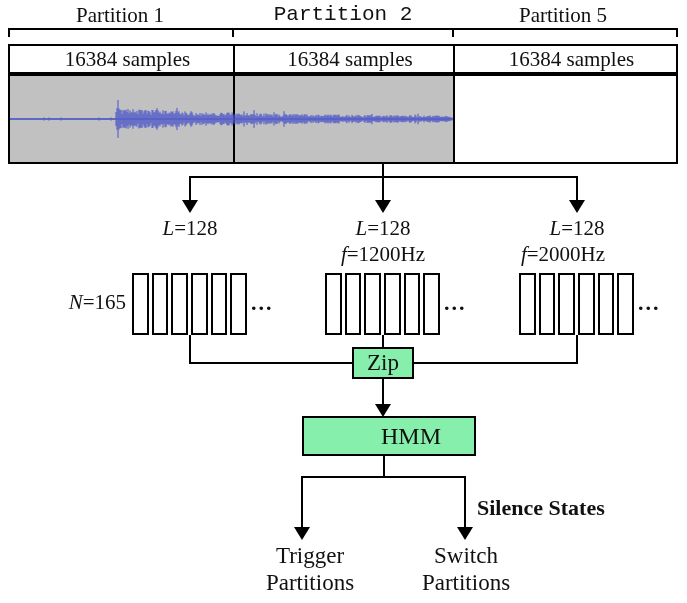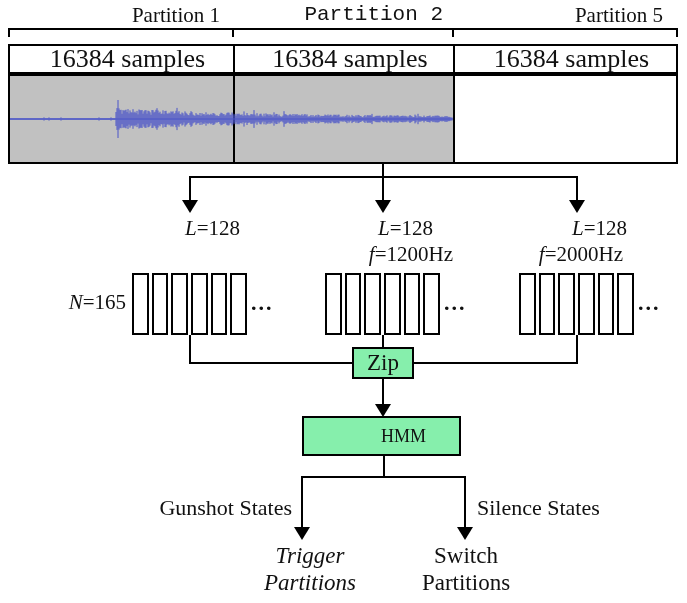--- a/index.html
+++ b/index.html
@@ -1,34 +1,34 @@
 <!DOCTYPE html>
 <html><head>
 <meta charset="utf-8">
 <style>
   html,body{margin:0;padding:0;background:#fff;}
   #canvas{
     position:relative;width:687px;height:603px;background:#fff;overflow:hidden;
     font-family:"Liberation Serif","DejaVu Serif",serif;color:#111;
   }
   .abs{position:absolute;}
-  .lbl{position:absolute;text-align:right;white-space:nowrap;}
+  .lbl{position:absolute;text-align:center;white-space:nowrap;}
   .hline{position:absolute;height:2px;background:#000;}
   .vline{position:absolute;width:2px;background:#000;}
   .tri-down{position:absolute;width:0;height:0;
     border-left:8px solid transparent;border-right:8px solid transparent;
     border-top:13px solid #000;}
   .f21{font-size:21px;line-height:24px;}
   .f22{font-size:22px;line-height:25px;}
   .f23{font-size:23px;line-height:26px;}
   
   .row-box{position:absolute;left:8px;width:670px;border:2px solid #000;
     box-sizing:border-box;display:flex;background:#fff;}
   .samples-cell{height:100%;display:flex;align-items:center;justify-content:center;
-    font-size:26px;box-sizing:border-box;padding-left:12px;}
+    font-size:21px;box-sizing:border-box;padding-left:12px;}
   .samples-cell + .samples-cell{border-left:2px solid #000;}
   .wave-cell{height:100%;box-sizing:border-box;background:#fff;}
   .wave-cell + .wave-cell{border-left:2px solid #000;}
   
   .bank{position:absolute;width:115px;height:62px;display:flex;gap:3px;box-sizing:border-box;}
   .bank-cell{flex:1;border:2px solid #000;box-sizing:border-box;background:#fff;}
   .dots{position:absolute;font-size:22px;font-weight:bold;letter-spacing:2px;line-height:22px;}
   .node-box{position:absolute;border:2px solid #000;background:#86efac;box-sizing:border-box;
     display:flex;align-items:center;justify-content:center;z-index:3;}
   .two-line{position:absolute;text-align:center;font-size:23px;line-height:27px;}
@@ -71,21 +71,21 @@
   <div class="vline" style="left:382px;top:176px;height:25px;"></div>
   <div class="tri-down" style="left:375px;top:200px;"></div>
   <div class="vline" style="left:576px;top:176px;height:25px;"></div>
   <div class="tri-down" style="left:569px;top:200px;"></div>
 
   <div class="lbl f21" style="left:140px;top:216px;width:100px;"><i>L</i><span>=128</span></div>
   <div class="lbl f21" style="left:333px;top:216px;width:100px;"><i>L</i><span>=128</span></div>
   <div class="lbl f21" style="left:527px;top:216px;width:100px;"><i>L</i><span>=128</span></div>
 
   <div class="lbl f21" style="left:313px;top:242px;width:140px;"><i>f</i><span>=1200Hz</span></div>
-  <div class="lbl f21" style="left:483px;top:242px;width:140px;"><i>f</i><span>=2000Hz</span></div>
+  <div class="lbl f21" style="left:493px;top:242px;width:140px;"><i>f</i><span>=2000Hz</span></div>
 
   <div class="lbl f21" style="left:38px;top:290px;width:88px;text-align:right;"><i>N</i><span>=165</span></div>
 
   <div class="bank" style="left:132px;top:273px;">
       <div class="bank-cell"></div>
       <div class="bank-cell"></div>
       <div class="bank-cell"></div>
       <div class="bank-cell"></div>
       <div class="bank-cell"></div>
       <div class="bank-cell"></div>
@@ -116,36 +116,35 @@
   <div class="vline" style="left:576px;top:335px;height:29px;"></div>
   <div class="hline" style="left:189px;top:362px;width:389px;"></div>
 
   <div class="node-box f23" style="left:352px;top:347px;width:62px;height:32px;">
       <span>Zip</span>
     </div>
 
   <div class="vline" style="left:382px;top:379px;height:26px;"></div>
   <div class="tri-down" style="left:375px;top:404px;"></div>
 
-  <div class="node-box" style="left:302px;top:416px;width:159px;height:40px;font-size:18px;padding-left:44px;">
+  <div class="node-box" style="left:302px;top:416px;width:174px;height:40px;font-size:24px;padding-left:44px;">
       <span>HMM</span>
     </div>
 
   <div class="vline" style="left:383px;top:456px;height:21px;"></div>
   <div class="hline" style="left:302px;top:476px;width:164px;"></div>
 
   <div class="vline" style="left:301px;top:476px;height:52px;"></div>
   <div class="tri-down" style="left:294px;top:527px;"></div>
   <div class="vline" style="left:464px;top:476px;height:52px;"></div>
   <div class="tri-down" style="left:457px;top:527px;"></div>
 
-  <div class="lbl f22" style="left:92px;top:495px;width:200px;text-align:right;">Gunshot States</div>
-  <div class="lbl f22" style="left:477px;top:495px;width:200px;text-align:left;">Silence States</div>
+  <div class="lbl f22" style="left:477px;top:495px;width:200px;text-align:left;font-weight:bold;">Silence States</div>
 
-  <div class="two-line" style="left:220px;top:542px;width:180px;font-style:italic;">
+  <div class="two-line" style="left:220px;top:542px;width:180px;">
     <div>Trigger</div>
     <div>Partitions</div>
   </div>
   <div class="two-line" style="left:376px;top:542px;width:180px;">
     <div>Switch</div>
     <div>Partitions</div>
   </div>
 
 </div>
 

